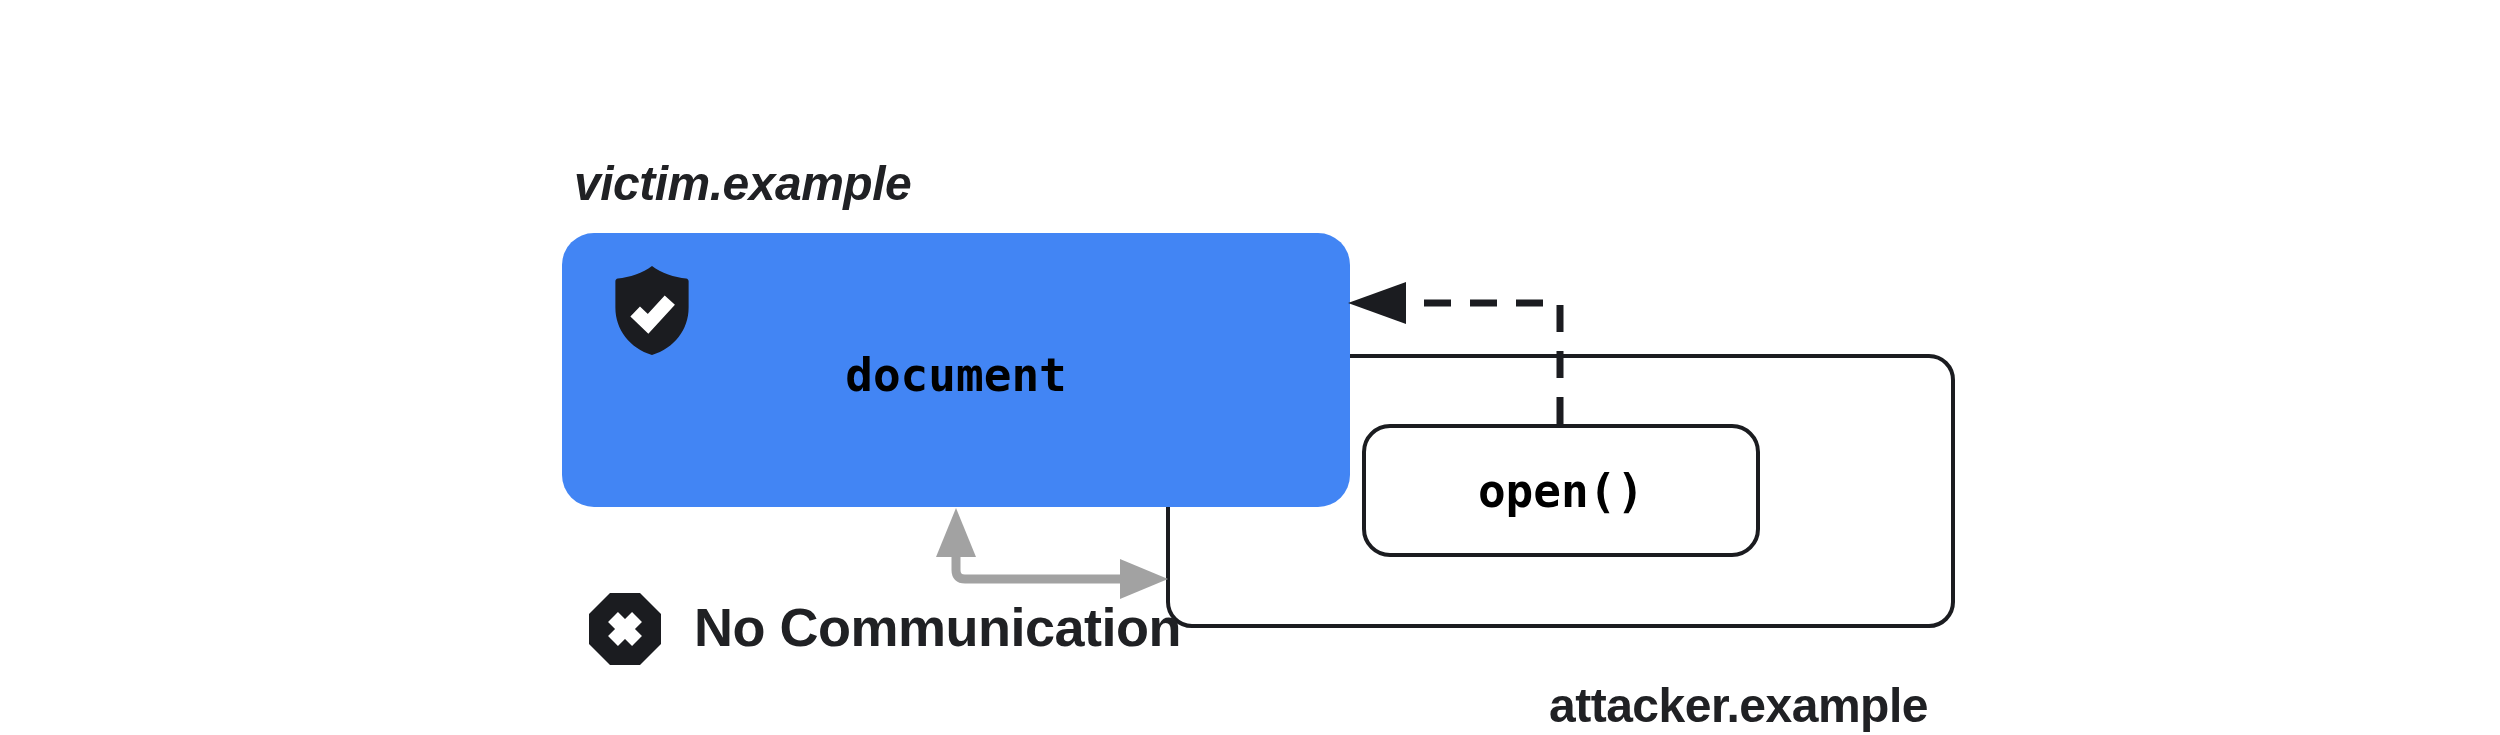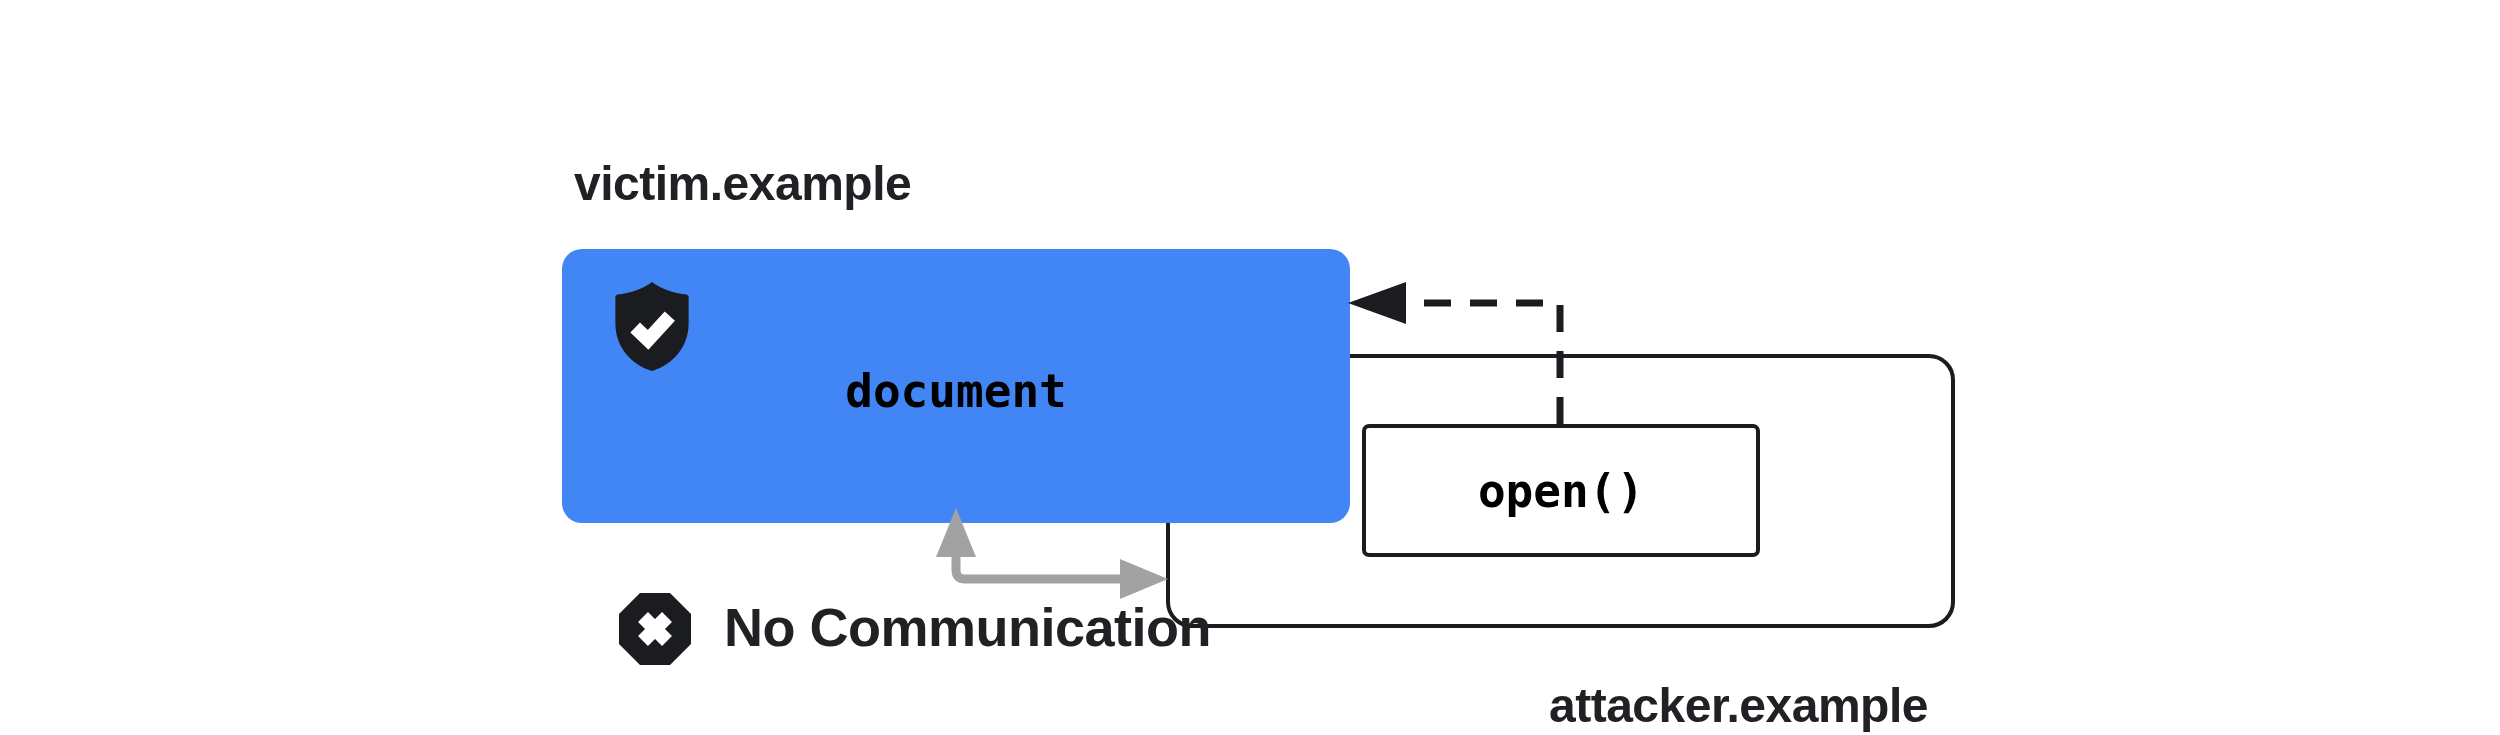--- a/index.html
+++ b/index.html
@@ -14,29 +14,29 @@
     font-family: "Liberation Sans", sans-serif;
   }
 
   .domain-label {
     position: absolute;
     font: 700 48px/48px "Liberation Sans", sans-serif;
     color: var(--label-text, #202124);
     letter-spacing: -0.5px;
     white-space: nowrap;
   }
-  .victim-label   { left: 574px;  top: 160px; }
+  .victim-label   { left: 574px;  top: 160px; font-style: italic; }
   .attacker-label { left: 1549px; top: 638px; margin-top: 44px; }
 
   .victim-box {
     position: absolute;
-    left: 562px; top: 249px;
+    left: 562px; top: 233px;
     width: 788px; height: 274px;
     background: var(--victim-box-blue, #4285F4);
-    border-radius: 20px;
+    border-radius: 32px;
     z-index: 3;
   }
   .victim-box .shield {
     position: absolute;
     left: 48px; top: 30px;
     width: 84px; height: 95px;
   }
   .victim-box .box-text {
     position: absolute;
     left: 0; right: 0; top: 50%;
@@ -59,32 +59,32 @@
     z-index: 1;
   }
 
   .open-box {
     position: absolute;
     left: 1362px; top: 424px;
     width: 398px; height: 133px;
     box-sizing: border-box;
     background: #ffffff;
     border: 4px solid var(--outline-black, #1B1C20);
-    border-radius: 7px;
+    border-radius: 28px;
     z-index: 2;
     display: flex;
     align-items: center;
     justify-content: center;
     font: 700 46px/46px "DejaVu Sans Mono", monospace;
     color: var(--mono-text, #000);
   }
 
   .no-comm {
     position: absolute;
-    left: 616px; top: 590px;
+    left: 586px; top: 590px;
     display: flex;
     align-items: center;
     gap: 30px;
     z-index: 4;
     text-align: center;
   }
   .no-comm .octagon { width: 78px; height: 78px; flex: 0 0 auto; }
   .no-comm .no-comm-text {
     font: 700 54px/54px "Liberation Sans", sans-serif;
     color: var(--label-text, #202124);

